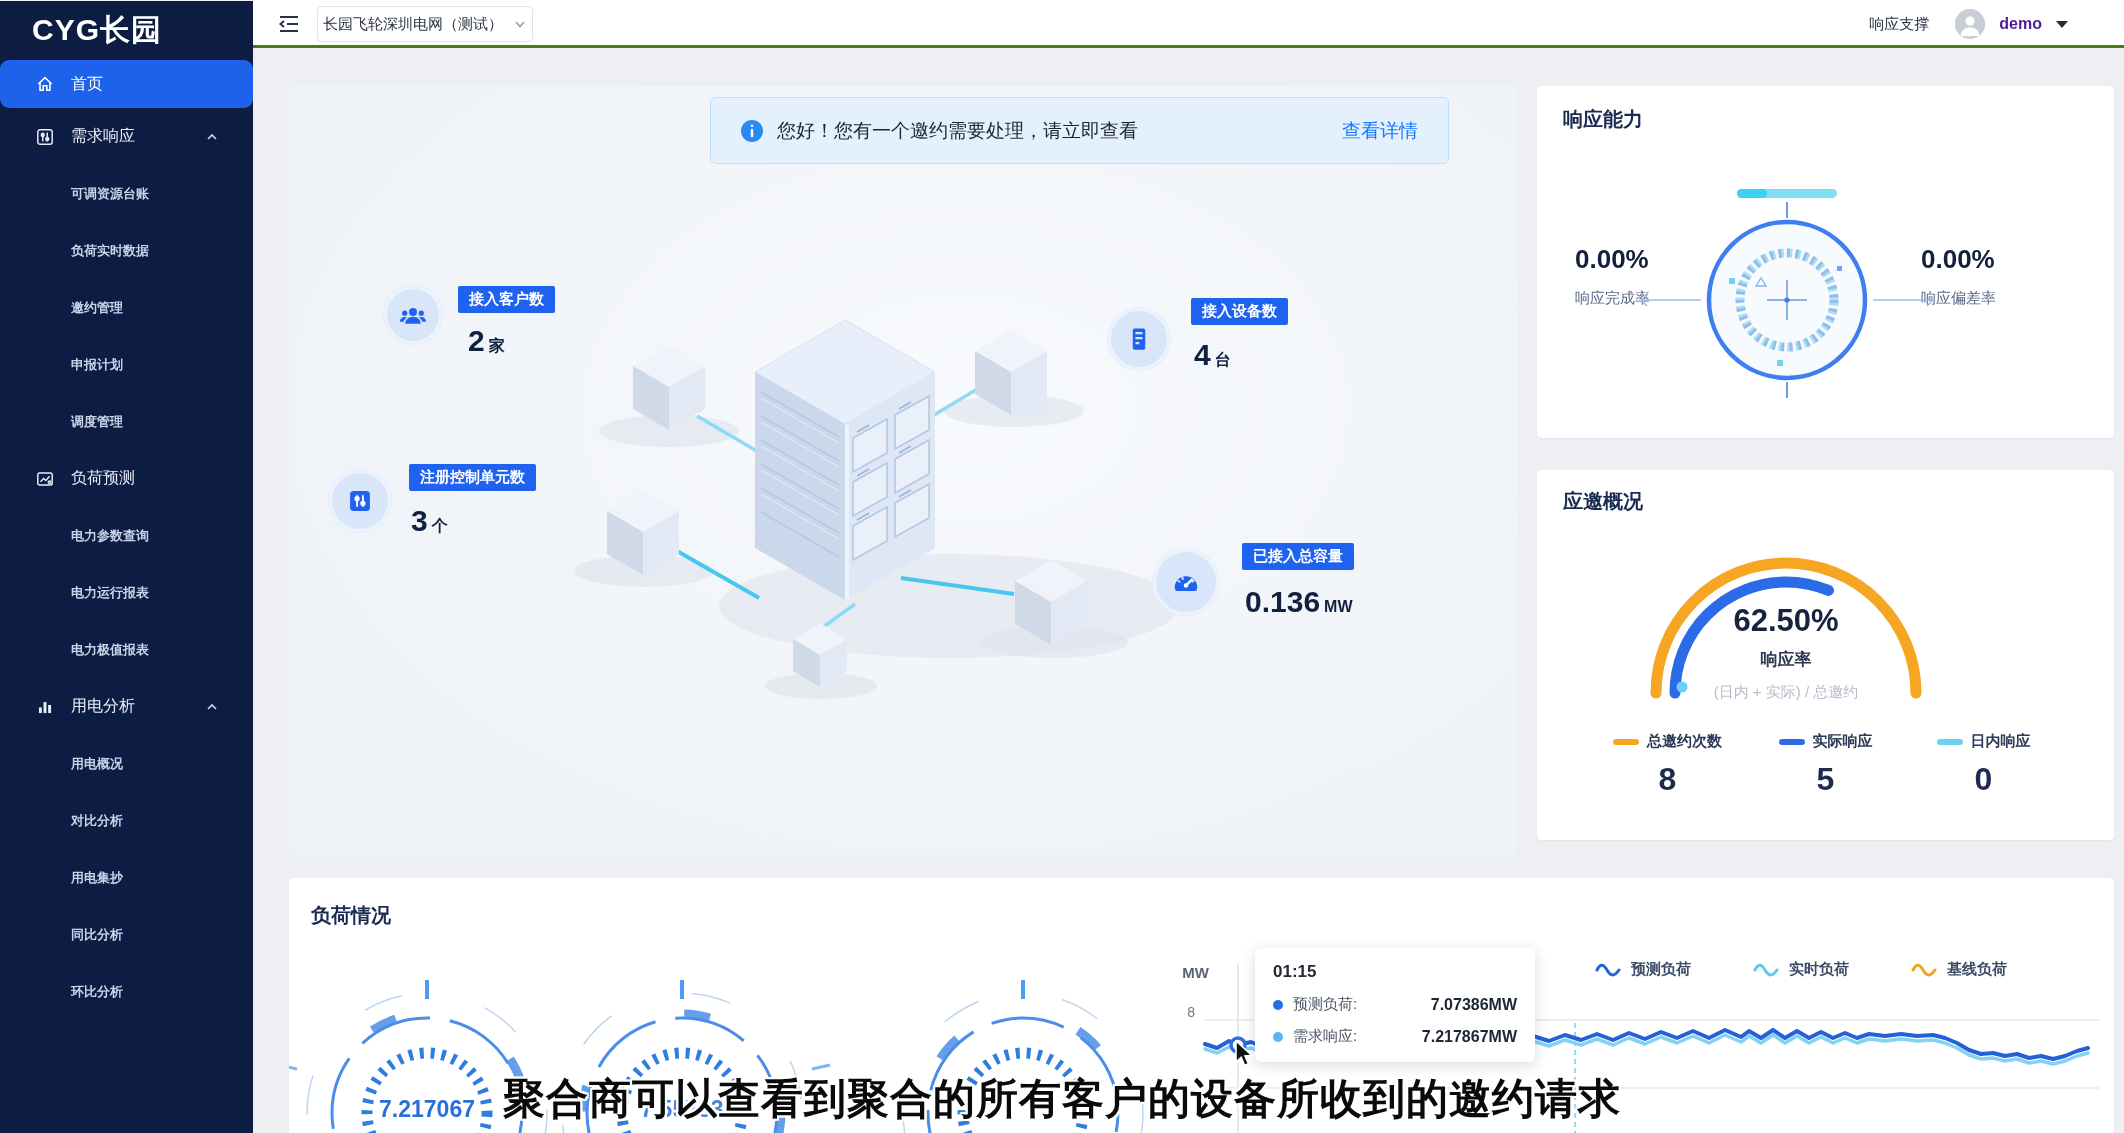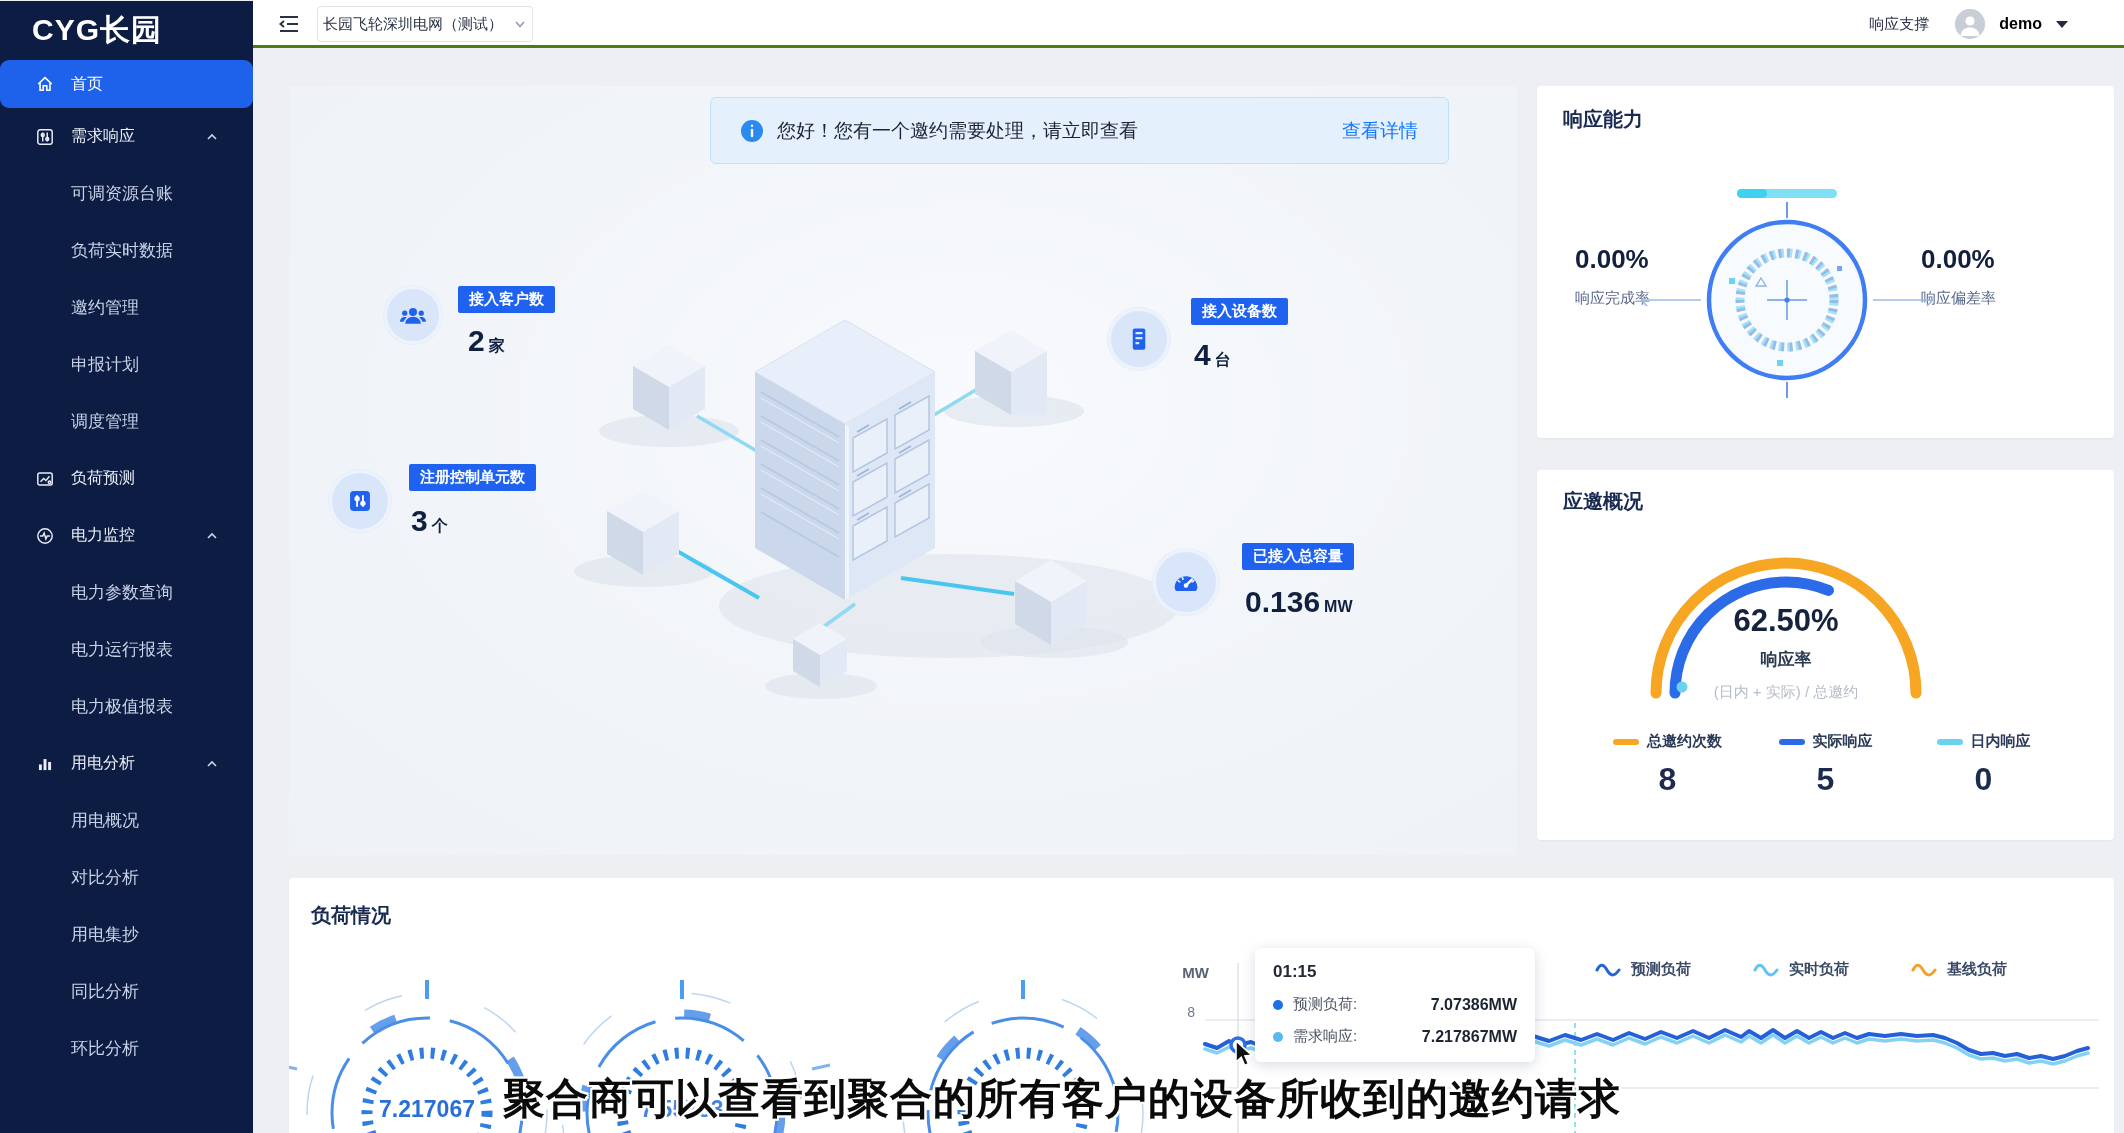--- a/index.html
+++ b/index.html
@@ -10,34 +10,34 @@
   
   .sidebar { position:absolute; left:0; top:1px; width:253px; height:1133px; background:#0d1c42; z-index:30;text-align:right; }
   .logo { height:58px; display:flex; align-items:center; padding-left:32px; color:#fff;
           font-size:30px; font-weight:bold; letter-spacing:1px; }
   .menu { position:absolute; top:59px; left:0; right:0; }
   .mi { position:relative; height:57px; display:flex; align-items:center; color:#e8edf8; font-size:16px; cursor:pointer;border-radius:9px; }
   .mi .ic { position:absolute; left:36px; width:18px; height:18px; display:flex; }
   .mi .lbl { padding-left:71px; }
   .mi .chev { position:absolute; right:34px; width:14px; height:14px; }
   .mi.active { height:48px; background:#1e62ec; color:#fff; }
-  .mi.sub { color:#c8d2e8; font-size:17px; }
+  .mi.sub { color:#c8d2e8; font-size:13px;font-weight:bold; }
   .mi.sub .lbl { padding-left:71px; }
 
   
   .topbar { position:absolute; left:253px; top:0; right:0; height:48px; background:#fff; z-index:20;
             border-bottom:3px solid #4d7c0f; }
   .fold { position:absolute; left:24px; top:13px; width:24px; height:22px; cursor:pointer; }
   .orgsel { position:absolute; left:64px; top:6px; width:216px; height:36px; border:1px solid #dfe3ea; border-radius:4px;
             background:#fff; display:flex; align-items:center; justify-content:center; gap:10px; cursor:pointer; }
   .orgsel .txt { font-size:15px; color:#2a3443; }
   .tb-right { position:absolute; right:56px; top:0; height:48px; display:flex; align-items:center; gap:14px; }
   .support { font-size:15px; color:#2a3346; margin-right:12px; cursor:pointer; }
   .avatar { width:30px; height:30px; border-radius:50%; background:#c8cdd6; overflow:hidden; display:flex; }
-  .uname { font-size:16px; font-weight:bold; color:#000000; }
+  .uname { font-size:16px; font-weight:bold; color:#4c1d95; }
   .caret { width:0; height:0; border-left:6px solid transparent; border-right:6px solid transparent; border-top:7px solid #232b3a; }
 
   
   .card { position:absolute; background:#fff; border-radius:4px; box-shadow:0 1px 2px rgba(20,40,80,.05); }
   .card-title { font-size:20px; font-weight:bold; color:#1a2b52; }
 
   
   .hero { position:absolute; left:289px; top:86px; width:1228px; height:769px; border-radius:4px;
           background:radial-gradient(ellipse at 55% 42%, #f8fafd 0%, #f1f4f8 55%, #eef1f6 100%); overflow:hidden; }
   .banner { position:absolute; left:421px; top:11px; width:739px; height:67px; background:#e4f1fd;
@@ -150,34 +150,20 @@
         <span class="ic">
           <svg viewBox="0 0 16 16" width="18" height="18" fill="none" stroke="#e8edf8" stroke-width="1.3">
               <rect x="1.6" y="2.6" width="12.8" height="10.8" rx="1.6"></rect>
               <path d="M4 10.5 L6.8 7.5 L8.8 9.3 L12 5.6"></path>
               <circle cx="12" cy="10.8" r="1.1"></circle>
             </svg>
         </span>
         <span class="lbl">负荷预测</span>
       </div>
 
-      <div class="mi">
-        <span class="ic">
-          <svg viewBox="0 0 16 16" width="18" height="18" fill="none" stroke="#e8edf8" stroke-width="1.3">
-              <circle cx="8" cy="8" r="6.4"></circle>
-              <path d="M3.6 8 H6 L7.2 5.4 L8.8 10.6 L10 8 H12.4"></path>
-            </svg>
-        </span>
-        <span class="lbl">电力监控</span>
-        <span class="chev">
-          <svg viewBox="0 0 14 14" width="14" height="14" fill="none" stroke="#cdd6ea" stroke-width="1.6">
-              <path d="M3 9 L7 5 L11 9"></path>
-            </svg>
-        </span>
-      </div>
 
       <div class="mi sub">
           <span class="lbl">电力参数查询</span>
         </div>
       <div class="mi sub">
           <span class="lbl">电力运行报表</span>
         </div>
       <div class="mi sub">
           <span class="lbl">电力极值报表</span>
         </div>

